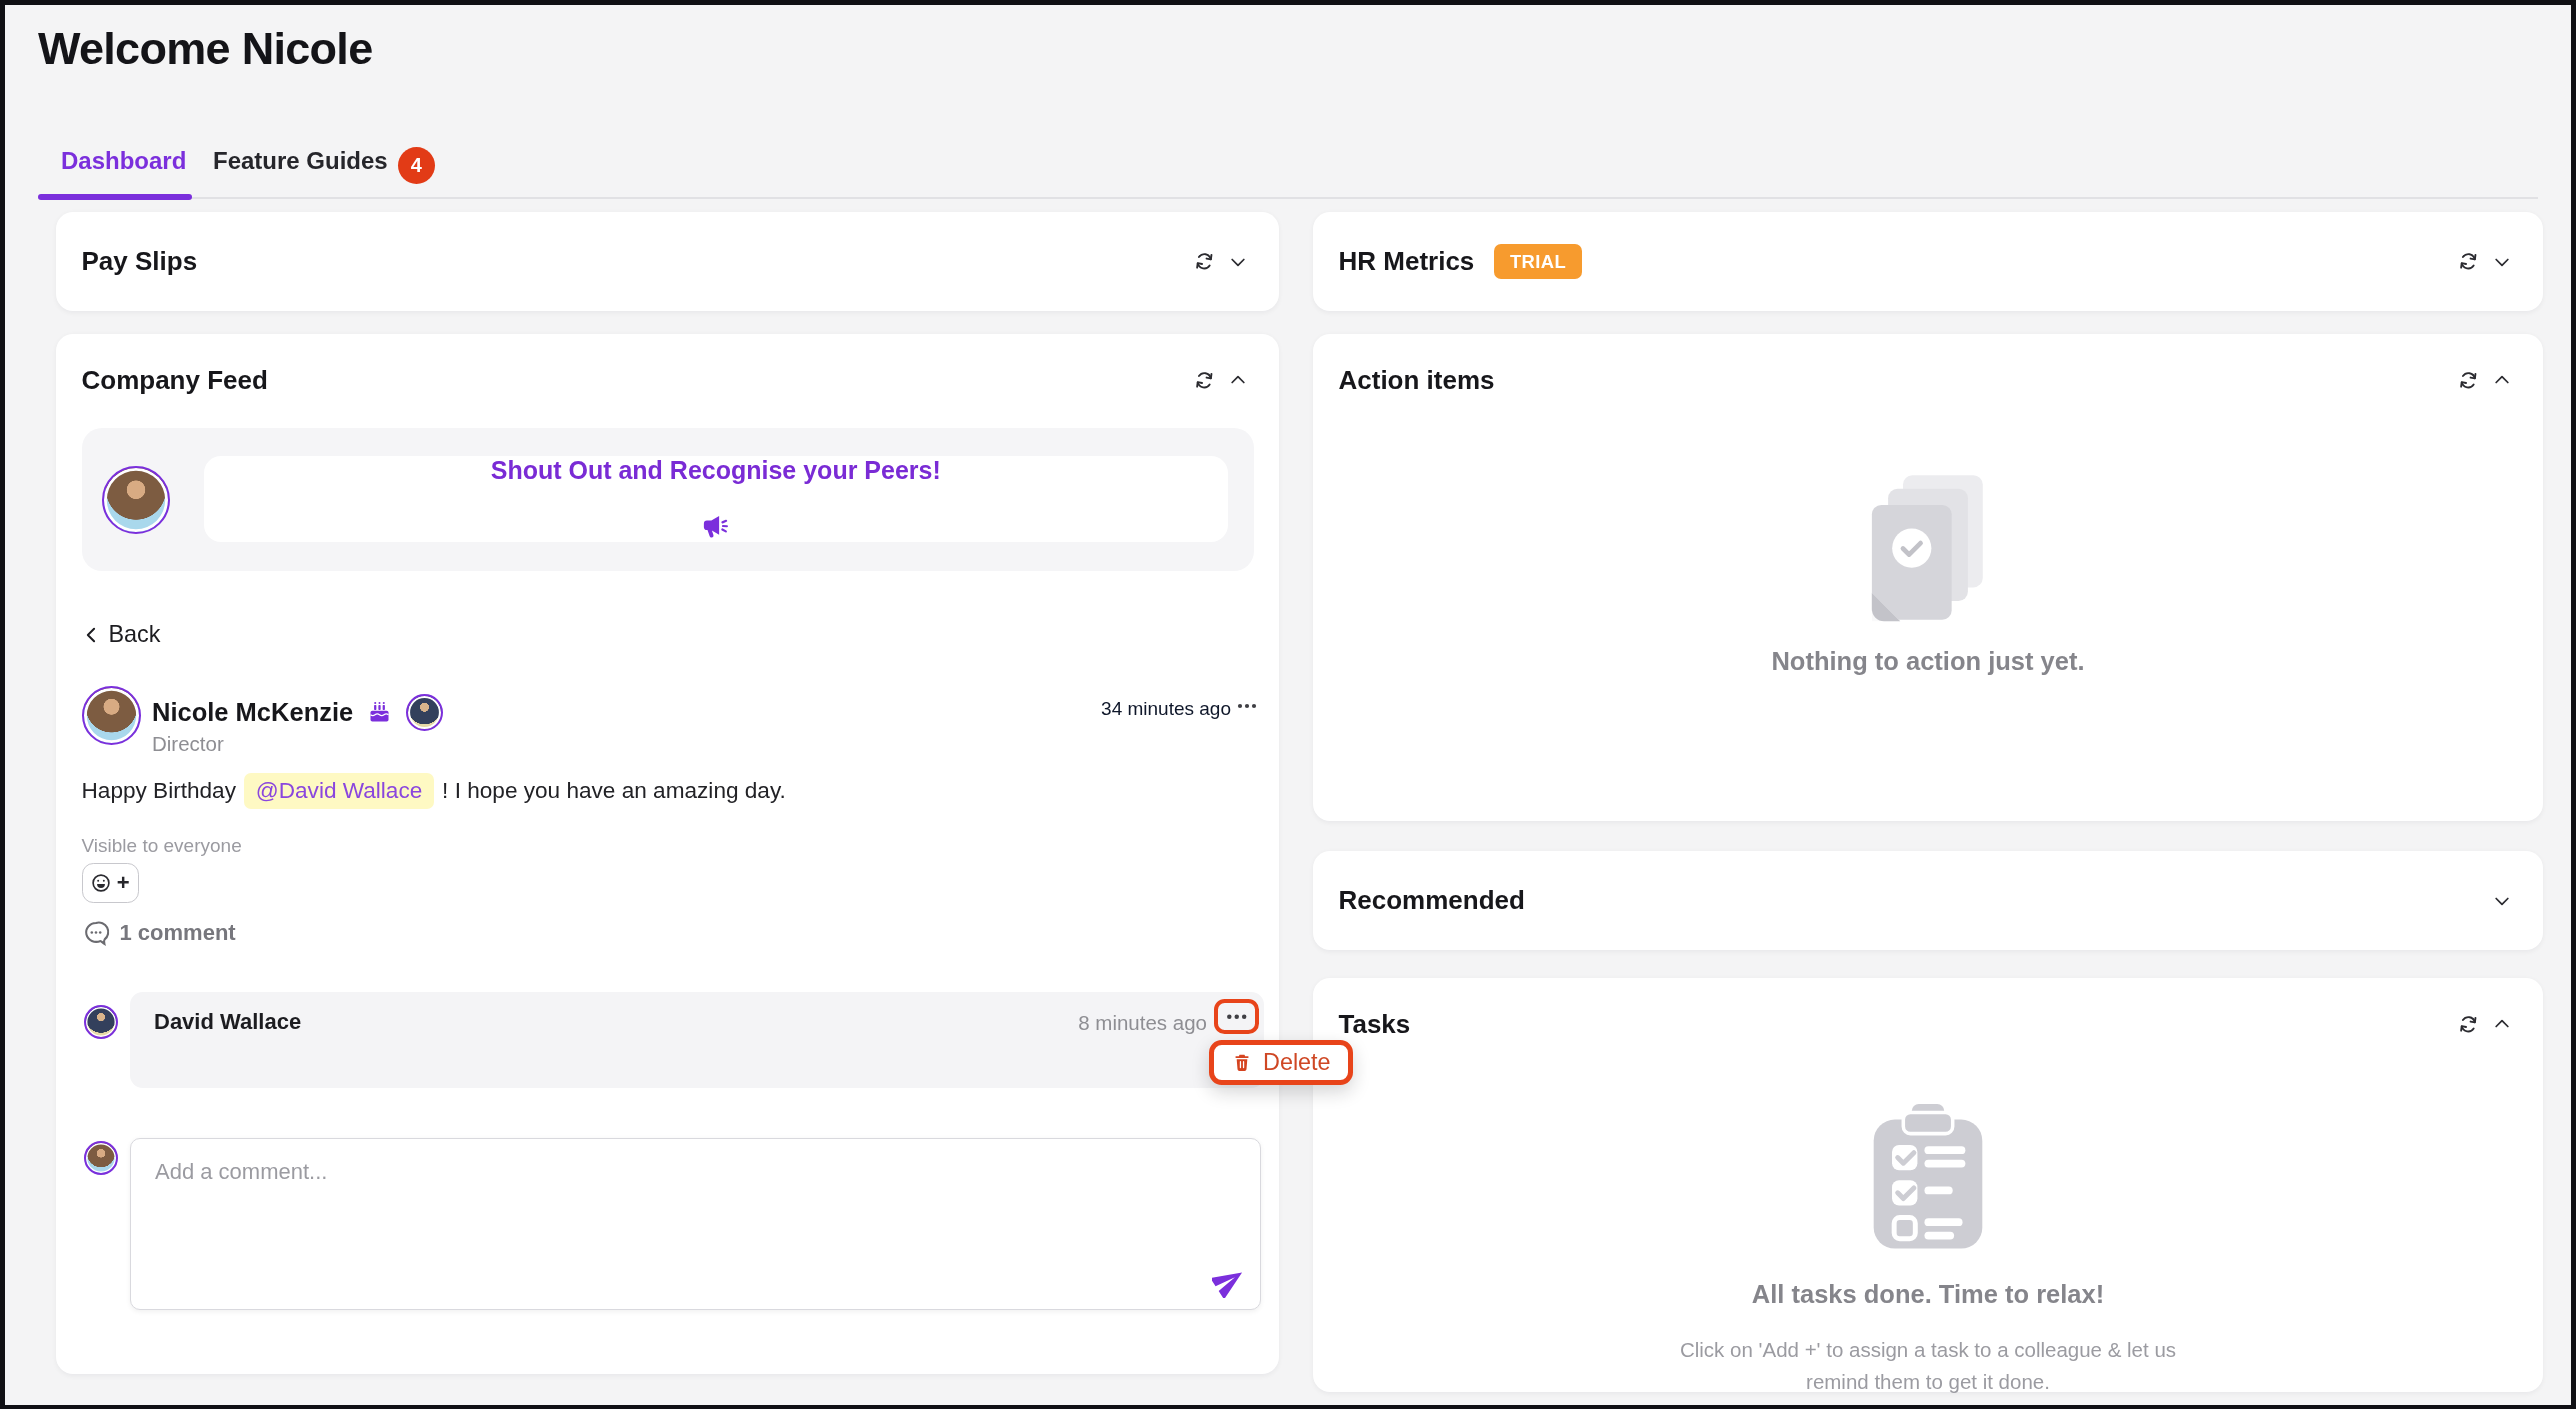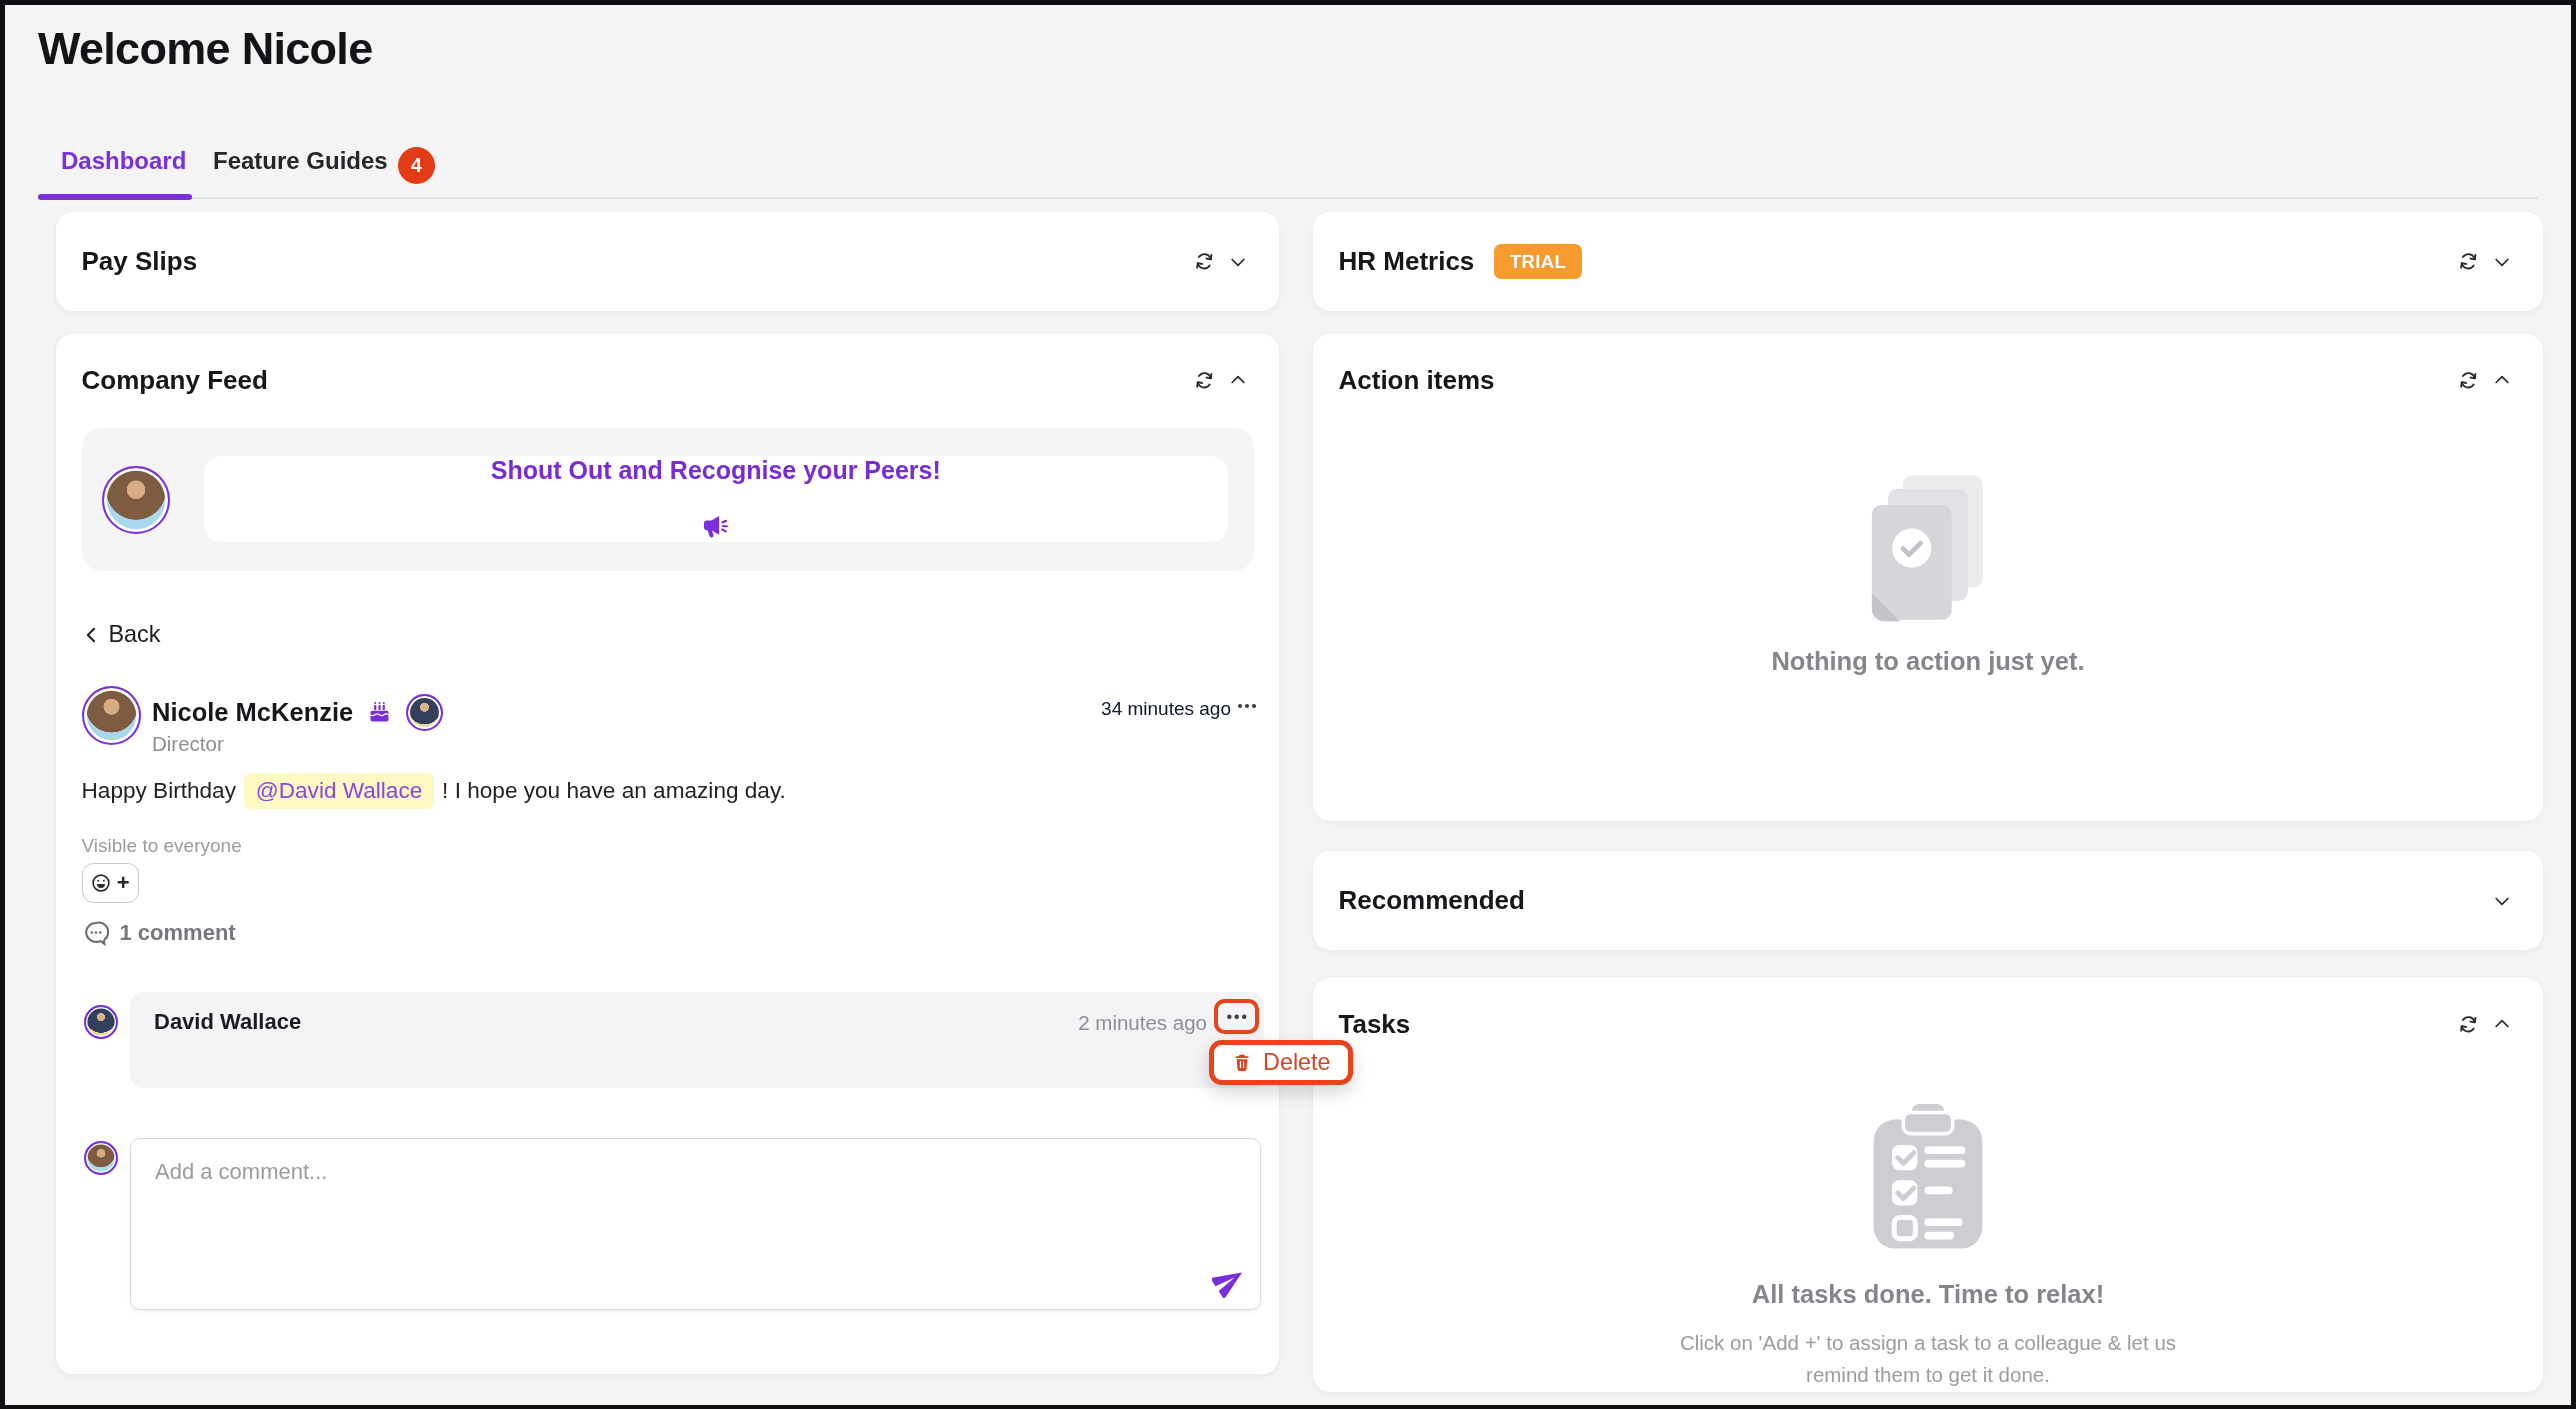--- a/index.html
+++ b/index.html
@@ -315,21 +315,21 @@
           <svg width="28" height="28" viewBox="0 0 24 24">
             <use href="#i-bubble"></use>
           </svg>
         </span>
       <span>1 comment</span>
     </div>
 
     <div class="avatar av-david comment-avatar"></div>
     <div class="comment-box">
       <div class="comment-name">David Wallace</div>
-      <div class="comment-time">2 minutes ago</div>
+      <div class="comment-time">8 minutes ago</div>
     </div>
 
     <div class="avatar av-nicole input-avatar"></div>
     <div class="comment-input-box">
       <textarea placeholder="Add a comment..." style=""></textarea>
       <span class="send-btn icon-btn">
           <svg width="34" height="34" viewBox="0 0 24 24">
             <use href="#i-send"></use>
           </svg>
         </span>
@@ -423,21 +423,21 @@
               <use href="#i-chevron-up"></use>
             </svg>
           </span>
       </div>
     </div>
     <div class="empty-wrap" style="top:126px">
       <span><svg width="122" height="146" viewBox="0 0 170 207">
             <use href="#i-clipboard-empty"></use>
           </svg></span>
       <div class="empty-title" style="margin-top:28px">All tasks done. Time to relax!</div>
-      <div class="empty-desc" style="margin-top:18px">
+      <div class="empty-desc" style="margin-top:25px">
         <div>Click on 'Add +' to assign a task to a colleague &amp; let us</div>
         <div>remind them to get it done.</div>
       </div>
     </div>
   </section>
 
 </div>
 
 
 </body></html>

